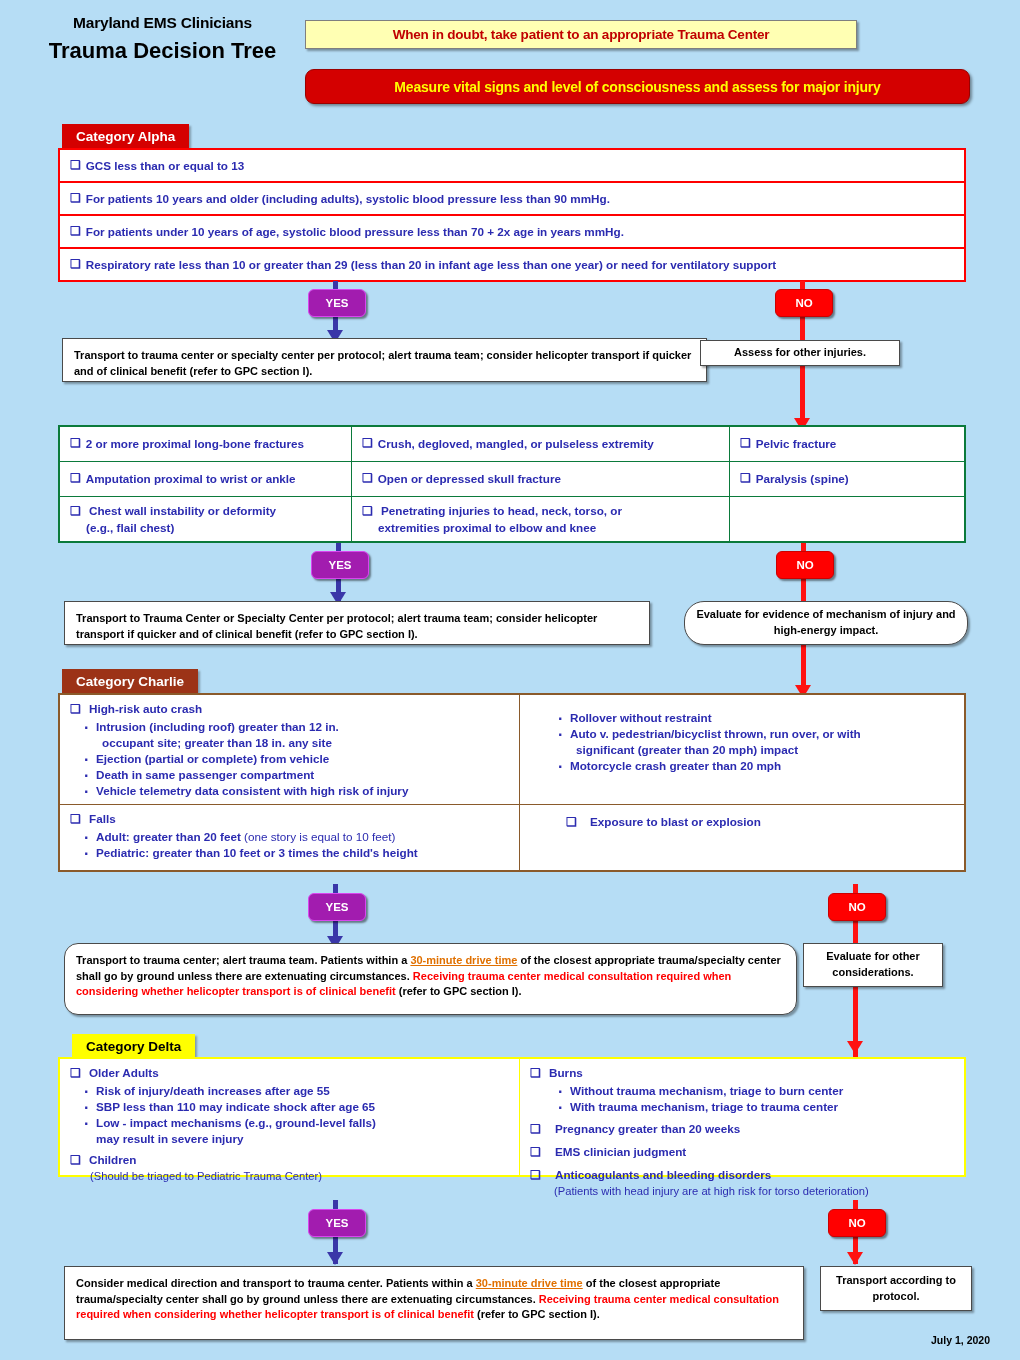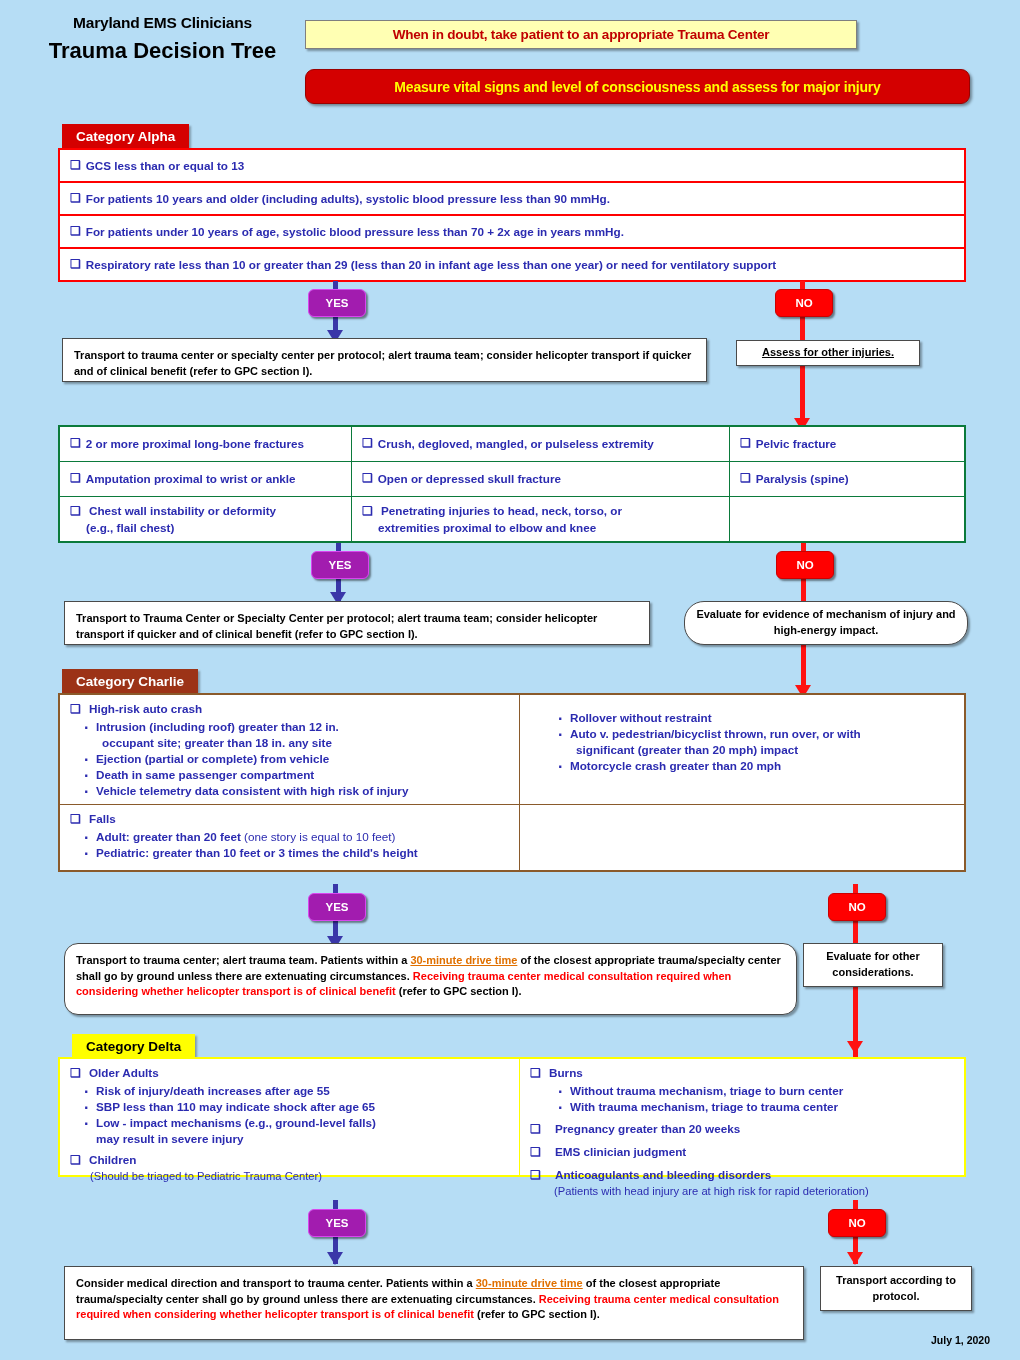--- a/index.html
+++ b/index.html
@@ -163,21 +163,21 @@
 
   <div class="vline blue" style="left:333px;top:281px;height:62px;"></div>
   <div class="arw blue" style="left:327px;top:330px;"></div>
   <div class="pill yes" style="left:308px;top:289px;">YES</div>
 
   <div class="vline red" style="left:800px;top:281px;height:160px;"></div>
   <div class="arw red" style="left:794px;top:418px;"></div>
   <div class="pill no" style="left:775px;top:289px;">NO</div>
 
   <div class="obox" style="left:62px;top:338px;width:645px;height:44px;">Transport to trauma center or specialty center per protocol; alert trauma team; consider helicopter transport if quicker and of clinical benefit (refer to GPC section I).</div>
-  <div class="obox ctr" style="left:736px;top:340px;width:184px;height:26px;text-decoration:underline;">Assess for other injuries.</div>
+  <div class="obox ctr" style="left:700px;top:340px;width:200px;height:26px;">Assess for other injuries.</div>
 
   <div class="cat-tab cat-bravo">Category Bravo</div>
 
   <div class="tbl" id="bravo">
     <div class="row r1">
       <div class="cell c1">
         <span class="sq">❑</span>
         <span>2 or more proximal long-bone fractures</span>
       </div>
       <div class="cell c2">
@@ -261,20 +261,24 @@
       <div class="cell c1">
         <span class="sq">❑</span>
         <span>Falls</span>
         <ul class="sub">
           <li>
             <span>Adult: greater than 20 feet</span>
             <span class="nobold">(one story is equal to 10 feet)</span>
           </li>
           <li>Pediatric: greater than 10 feet or 3 times the child's height</li>
         </ul>
+      </div>
+      <div class="cell c2" style="padding-left:46px;padding-top:9px;">
+        <span class="sq">❑</span>
+        <span style="padding-left:5px;">Exposure to blast or explosion</span>
       </div>
     </div>
   </div>
 
   <div class="vline blue" style="left:333px;top:884px;height:65px;"></div>
   <div class="arw blue" style="left:327px;top:936px;"></div>
   <div class="pill yes" style="left:308px;top:893px;">YES</div>
 
   <div class="vline red" style="left:853px;top:884px;height:180px;"></div>
   <div class="arw red" style="left:847px;top:1041px;"></div>
@@ -317,21 +321,21 @@
           <span class="sq">❑</span>
           <span style="padding-left:6px;">Pregnancy greater than 20 weeks</span>
         </div>
         <div style="margin-top:6px;">
           <span class="sq">❑</span>
           <span style="padding-left:6px;">EMS clinician judgment</span>
         </div>
         <div style="margin-top:6px;">
           <span class="sq">❑</span>
           <span style="padding-left:6px;">Anticoagulants and bleeding disorders</span>
-          <span class="nobold indent2" style="padding-left:24px;font-size:11.2px;">(Patients with head injury are at high risk for rapid deterioration)</span>
+          <span class="nobold indent2" style="padding-left:24px;font-size:11.2px;">(Patients with head injury are at high risk for torso deterioration)</span>
         </div>
       </div>
     </div>
   </div>
 
   <div class="vline blue" style="left:333px;top:1200px;height:64px;"></div>
   <div class="arw blue" style="left:327px;top:1252px;"></div>
   <div class="pill yes" style="left:308px;top:1209px;">YES</div>
 
   <div class="vline red" style="left:853px;top:1200px;height:64px;"></div>

